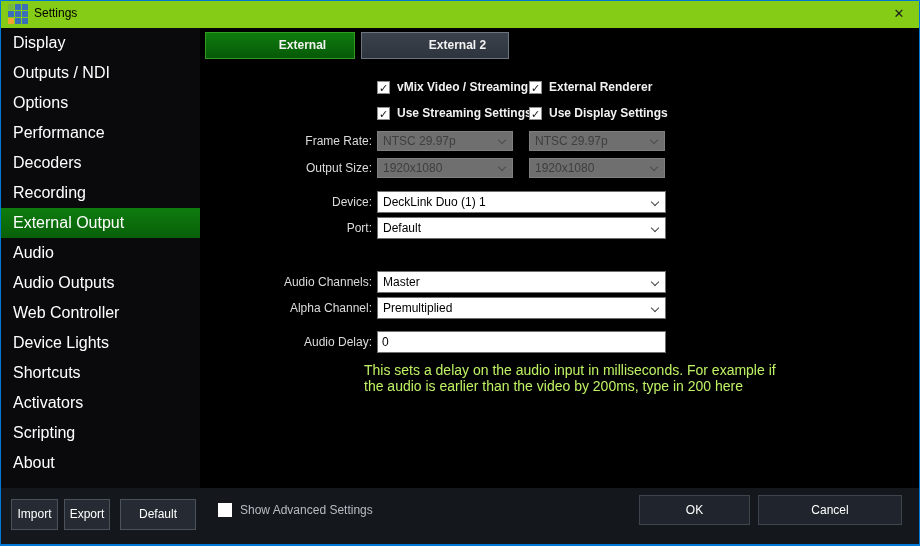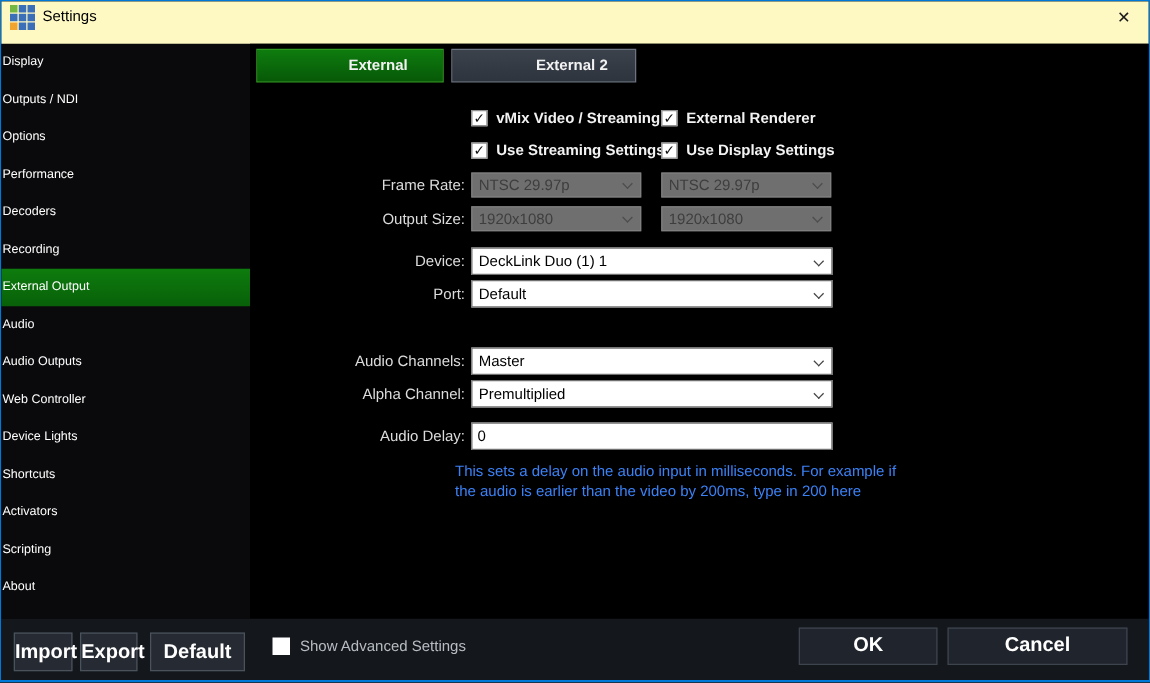--- a/index.html
+++ b/index.html
@@ -9,39 +9,39 @@
   .window {
     position: relative;
     width: 920px; height: 546px;
     border: 1px solid #0078D7;
     border-bottom-width: 2px;
     background: #000;
     overflow: hidden;
   }
 
   
-  .titlebar { position: relative; height: 34px; background: #fef9c3; }
+  .titlebar { position: relative; height: 27px; background: #84cc16; }
   .logo {
     position: absolute; left: 7px; top: 3px;
     width: 20px; height: 20px;
     display: grid; grid-template-columns: repeat(3, 6px); grid-auto-rows: 6px; gap: 1px;
   }
   .logo i { display: block; }
   .win-title { position: absolute; left: 33px; top: 5px; font-size: 12px; color: #000; }
   .close-btn {
     position: absolute; right: 3px; top: 0; width: 34px; height: 25px;
     text-align: center; line-height: 25px; font-size: 13px; color: #1b1b1b; cursor: pointer;
   }
 
   
   .body { display: flex; height: 460px; }
   .sidebar { width: 199px; background: #0a0a0c; flex: none; }
   .nav-item {
-    height: 30px; line-height: 30px; padding-left: 1px;
-    font-size: 10px; color: #ffffff; cursor: pointer; white-space: nowrap;
+    height: 30px; line-height: 30px; padding-left: 12px;
+    font-size: 16px; color: #ffffff; cursor: pointer; white-space: nowrap;
   }
   .nav-item.selected { background: linear-gradient(180deg, #0E7C0E, #086008); }
 
   .content { position: relative; flex: 1; background: #000; }
 
   
   .tab {
     position: absolute; top: 4px; height: 27px; line-height: 25px;
     text-align: center; font-size: 12px; font-weight: bold; color: #f2f2f2;
     border: 1px solid; cursor: pointer; padding-left: 45px;
@@ -87,26 +87,26 @@
   }
   .combo.disabled .chev { border-color: #4c4c4c; }
   .combo.enabled  .chev { border-color: #444; }
 
   .text-input {
     position: absolute; left: 177px; top: 0; width: 289px; height: 22px;
     border: 1px solid #707070; background: #fff; color: #000;
     font-size: 12px; padding: 1px 4px; font-family: inherit; outline: none;
   }
 
-  .help { position: absolute; left: 164px; top: 334px; font-size: 12px; color: #3b82f6; line-height: 16px; }
+  .help { position: absolute; left: 164px; top: 334px; font-size: 14px; color: #bef264; line-height: 16px; }
 
   
   .footer { position: relative; height: 58px; background: #14171c; }
   .btn {
-    position: absolute; font-size: 16px; font-weight: bold; color: #ffffff;
+    position: absolute; font-size: 12px; font-weight: normal; color: #ffffff;
     text-align: center; cursor: pointer;
   }
   #btn-import  { left: 10px;  top: 11px; width: 47px;  height: 31px; line-height: 29px; background: #262b33; border: 1px solid #4a525c; }
   #btn-export  { left: 63px;  top: 11px; width: 46px;  height: 31px; line-height: 29px; background: #262b33; border: 1px solid #4a525c; }
   #btn-default { left: 119px; top: 11px; width: 76px;  height: 31px; line-height: 29px; background: #262b33; border: 1px solid #4a525c; }
   #btn-ok      { left: 638px; top: 7px;  width: 111px; height: 30px; line-height: 28px; background: #20252d; border: 1px solid #3d444e; }
   #btn-cancel  { left: 757px; top: 7px;  width: 144px; height: 30px; line-height: 28px; background: #20252d; border: 1px solid #3d444e; }
 
   .adv { position: absolute; left: 217px; top: 15px; display: flex; align-items: center; gap: 8px; cursor: pointer; }
   .adv .box { width: 14px; height: 14px; background: #ffffff; flex: none; }

